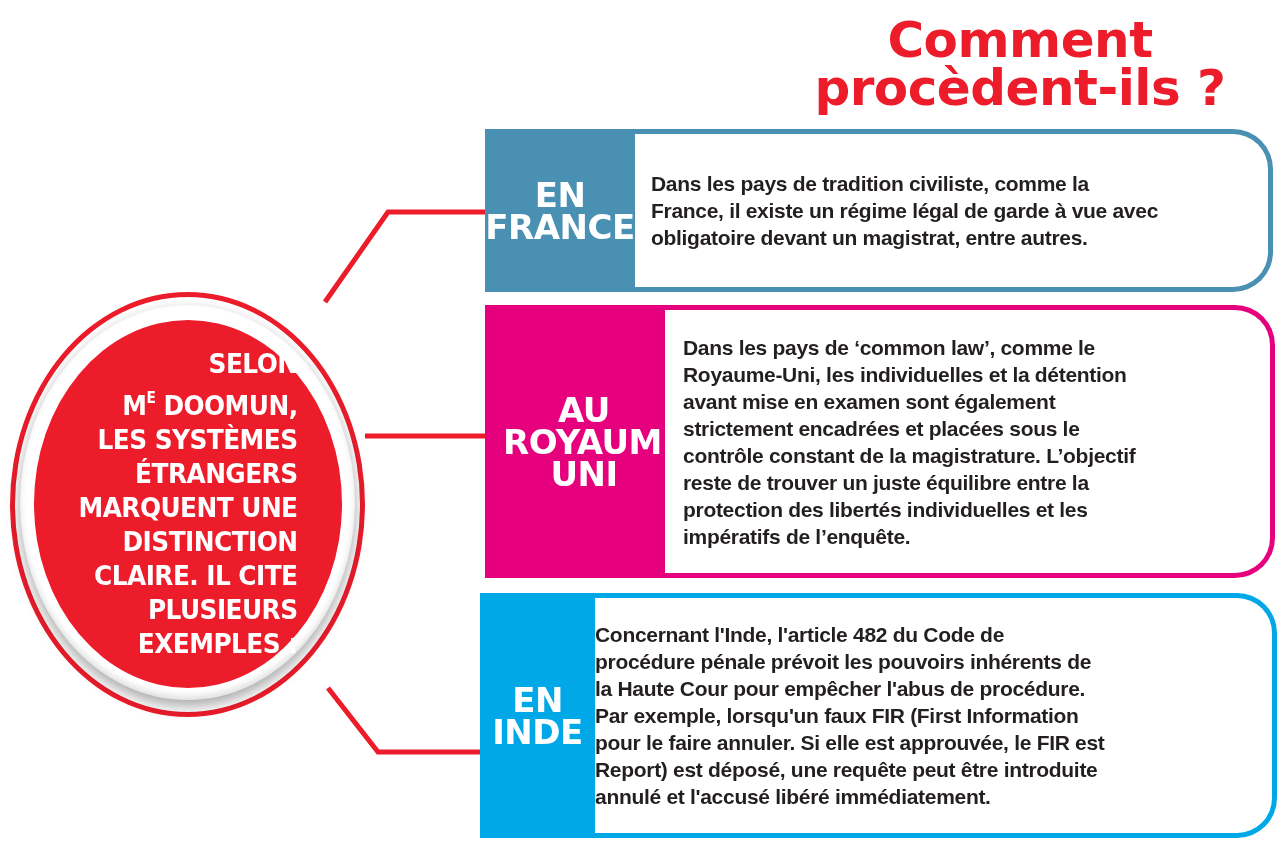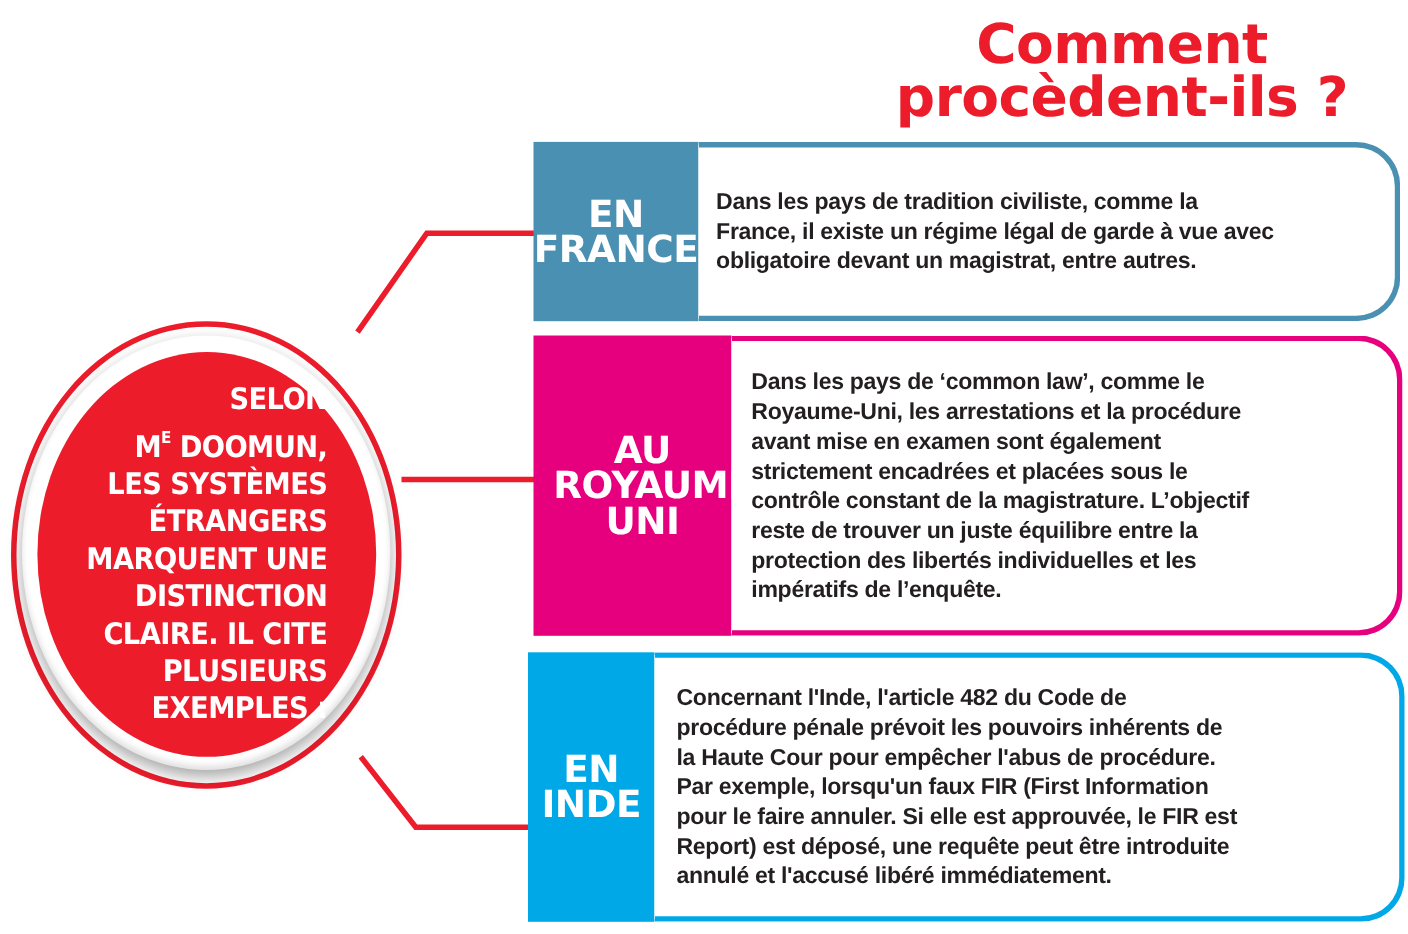--- a/index.html
+++ b/index.html
@@ -61,21 +61,21 @@
     .card-france .label { width: 150px; background: #4a90b2; }
     .card-france .body { width: 638px; border-color: #4a90b2; padding-left: 16px; }
 
     .card-uk { left: 485px; top: 305px; height: 273px; }
     .card-uk .label { width: 180px; background: #e6007e; padding-left: 18px; align-items: flex-start; }
     .card-uk .label span { text-align: center; width: 100%; }
     .card-uk .body { width: 610px; border-color: #e6007e; padding-left: 18px; }
 
     .card-inde { left: 480px; top: 593px; height: 245px; }
     .card-inde .label { width: 115px; background: #00a8e8; }
-    .card-inde .body { width: 682px; border-color: #00a8e8; padding-left: 20px; }
+    .card-inde .body { width: 682px; border-color: #00a8e8; }
   </style>
 </head>
 <body>
 
 <div class="title">
   <span>Comment</span>
   <span>procèdent-ils ?</span>
 </div>
 
 <svg class="connectors" viewBox="0 0 1280 849">
@@ -116,21 +116,21 @@
 
 <div class="card card-uk">
   <div class="label">
     <span>AU</span>
     <span>ROYAUME-</span>
     <span>UNI</span>
   </div>
   <div class="body">
     <p>
       <span>Dans les pays de ‘common law’, comme le</span>
-      <span>Royaume-Uni, les arrestations et la procédure</span>
+      <span>Royaume-Uni, les individuelles et la détention</span>
       <span>avant mise en examen sont également</span>
       <span>strictement encadrées et placées sous le</span>
       <span>contrôle constant de la magistrature. L’objectif</span>
       <span>reste de trouver un juste équilibre entre la</span>
       <span>protection des libertés individuelles et les</span>
       <span>impératifs de l’enquête.</span>
     </p>
   </div>
 </div>
 

